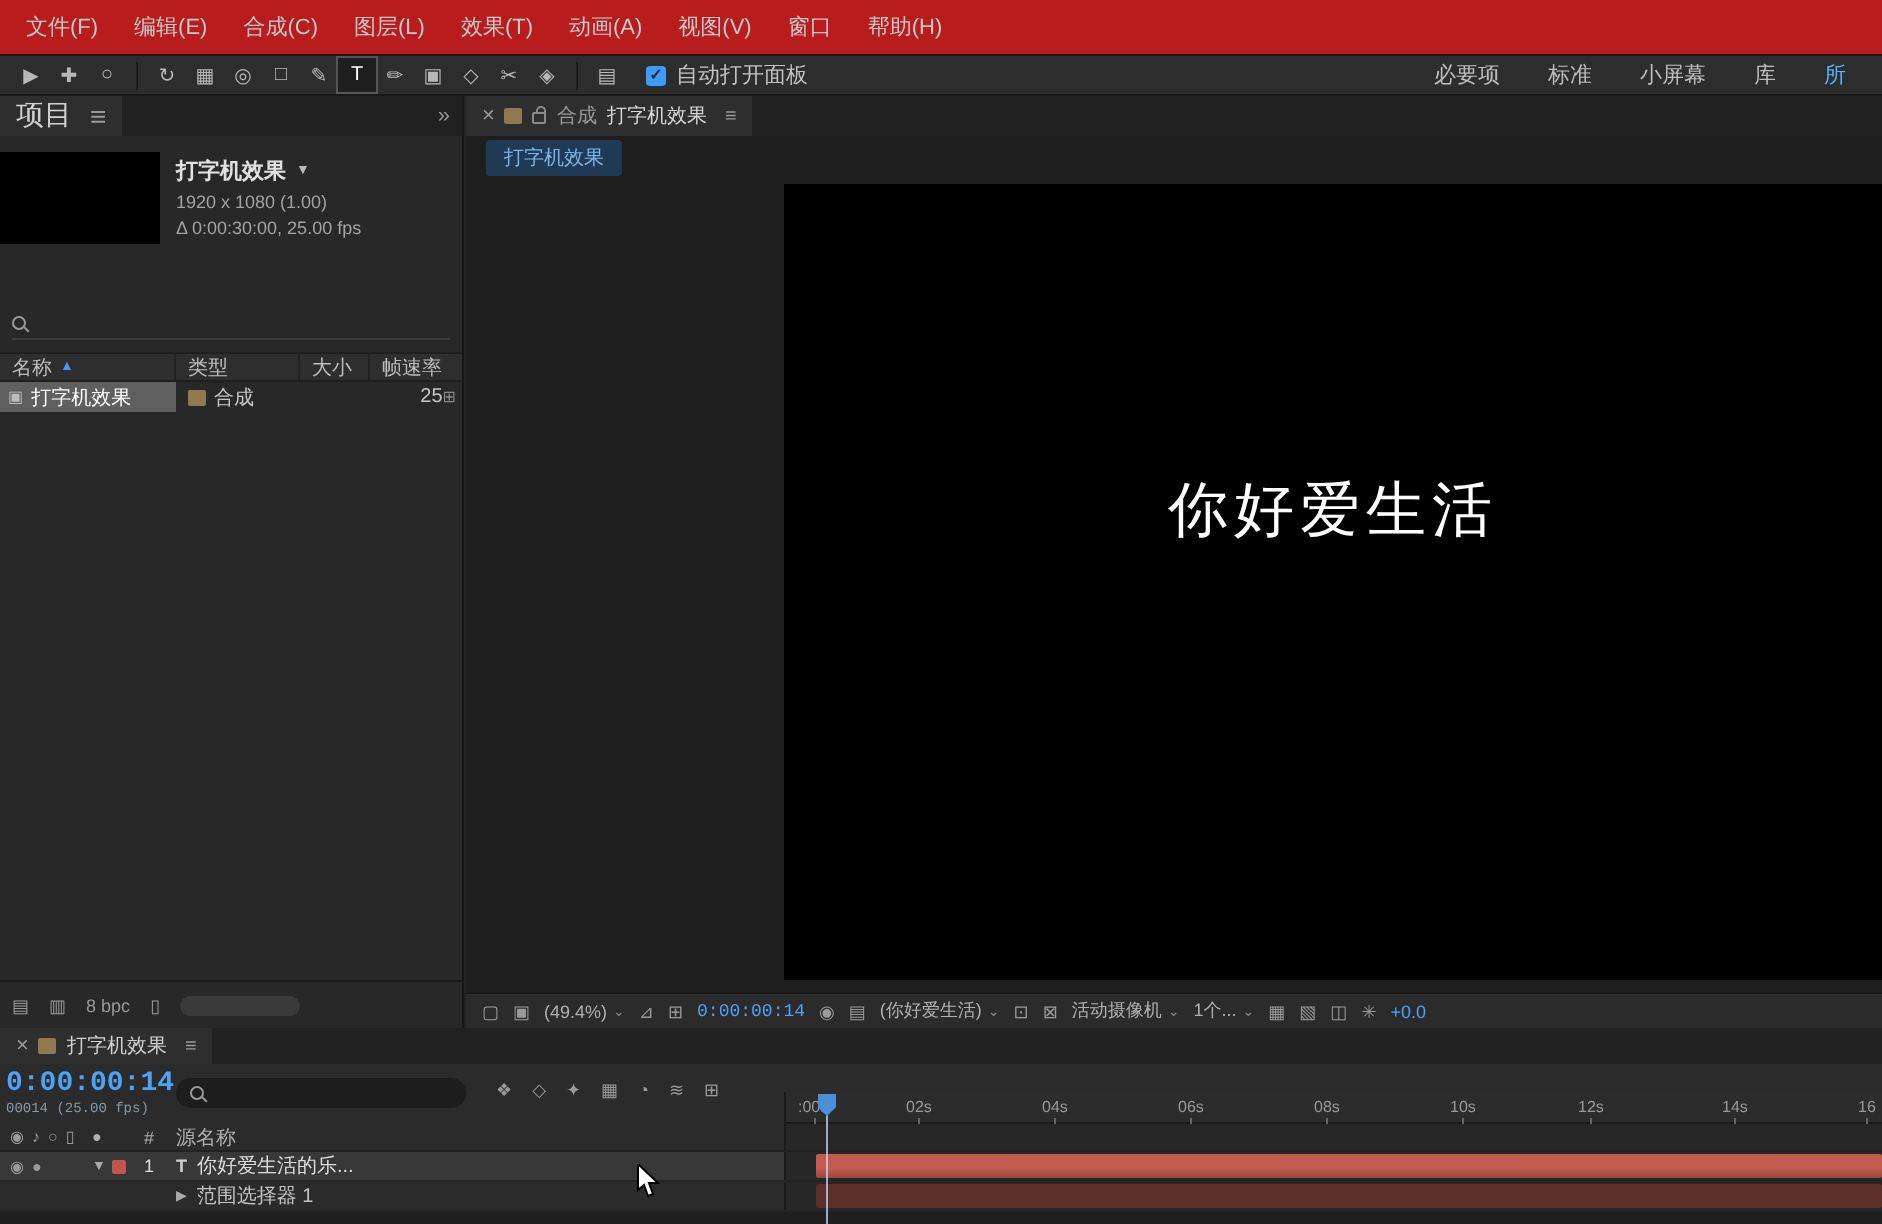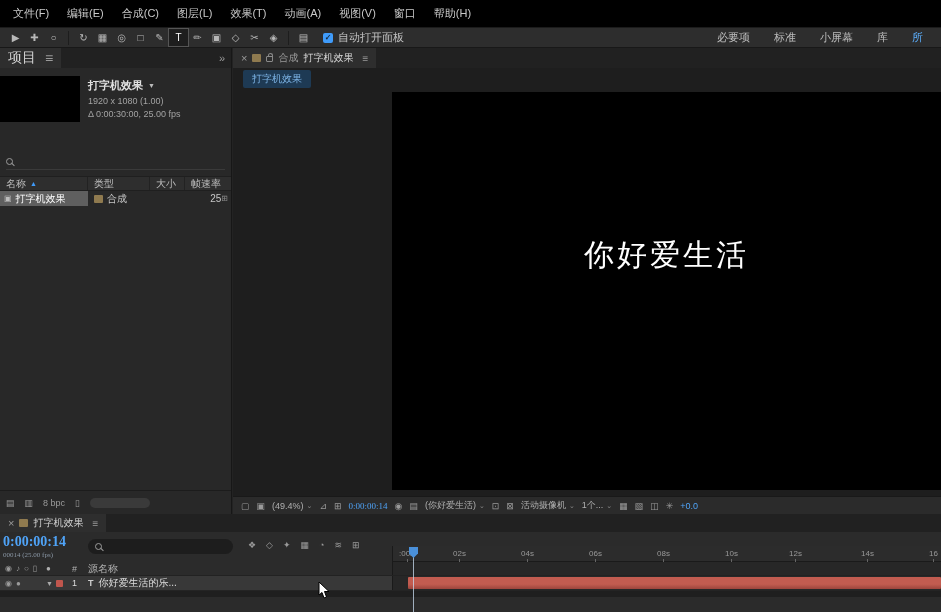--- a/index.html
+++ b/index.html
@@ -1,22 +1,22 @@
 <!DOCTYPE html>
 <html><head>
 <meta charset="utf-8">
 <style>
   *{margin:0;padding:0;box-sizing:border-box}
   body{background:#111;font-family:"Liberation Sans",sans-serif}
   .screen{position:relative;width:941px;height:612px;background:#232323;color:#c3c3c3;
           font-size:11px;overflow:hidden;user-select:none}
-  .mono{font-family:Liberation Serif, serif}
-
-  
-  .menubar{position:absolute;left:0;top:0;width:100%;height:28px;background:#000000;
+  .mono{font-family:Liberation Mono, monospace}
+
+  
+  .menubar{position:absolute;left:0;top:0;width:100%;height:28px;background:#b91c1c;
            border-bottom:1px solid #1b1b1b;display:flex;align-items:center;padding-left:4px}
   .menu-item{padding:0 9px;color:#c9c9c9;font-size:11px}
 
   
   .toolbar{position:absolute;left:0;top:28px;width:100%;height:20px;background:#2d2d2d;
            border-bottom:1px solid #181818;display:flex;align-items:center;padding:0 6px}
   .tool{width:19px;height:17px;display:flex;align-items:center;justify-content:center;
         font-size:10px;color:#b8b8b8}
   .tool.active{background:#1e1e1e;color:#fff;outline:1px solid #555}
   .tb-sep{width:1px;height:14px;background:#1d1d1d;margin:0 5px}
@@ -370,20 +370,28 @@
         <div class="c-parent">
           <span>◎</span>
           <span>无</span>
           <span class="arrow">∨</span>
         </div>
         <div class="track">
           <div class="layer-bar"></div>
         </div>
       </div>
 
+      <div class="tl-row tl-prop">
+        <div class="tl-left-pad"></div>
+        <span class="arrow">▶</span>
+        <span style="margin-left:5px">范围选择器 1</span>
+        <div class="track">
+          <div class="prop-bar"></div>
+        </div>
+      </div>
 
       <div class="tl-bottom"></div>
     </div>
 
     <div class="playhead-marker"></div>
     <div class="playhead-line"></div>
   </div>
 
   <svg class="cursor" width="12" height="18" viewBox="0 0 12 18">
     <polygon points="1,0 1,13 4,10.5 6,16 8.5,15 6.5,9.5 11,9.5" fill="#fff" stroke="#000" stroke-width="1"></polygon>

